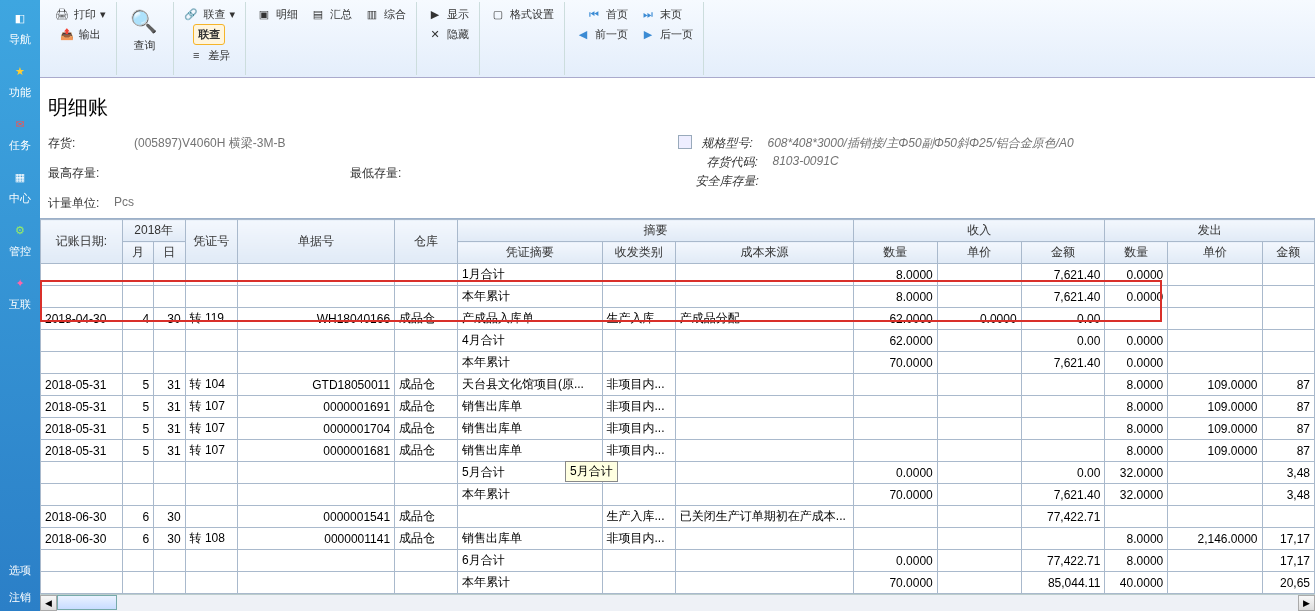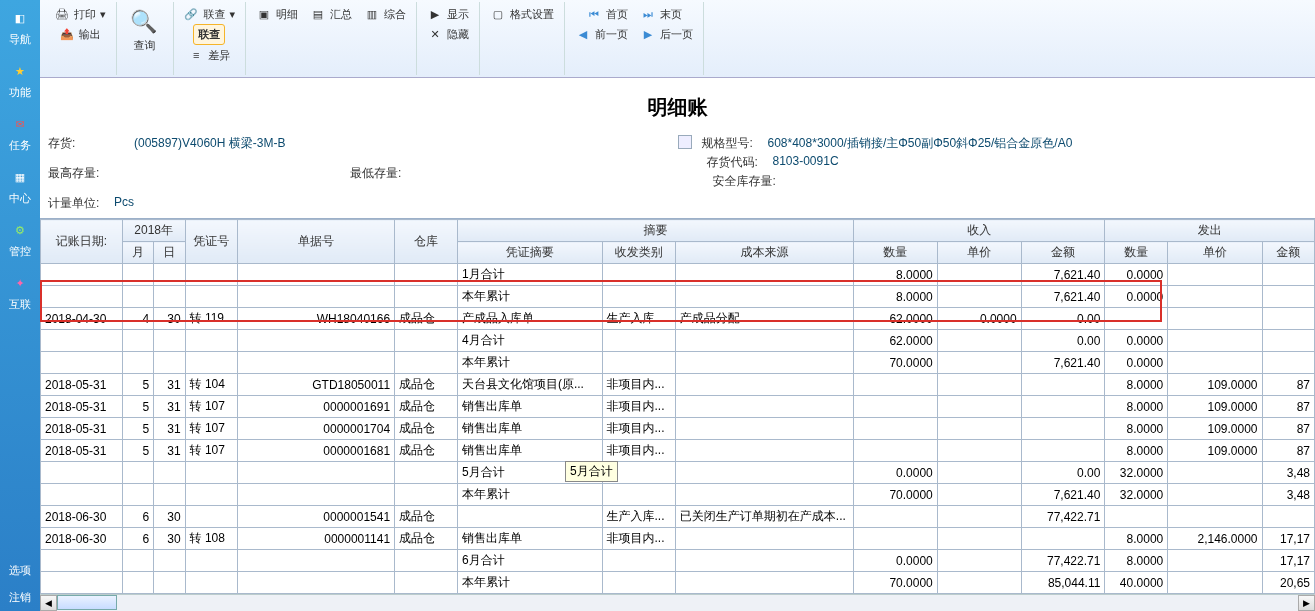--- a/index.html
+++ b/index.html
@@ -10,27 +10,27 @@
 .sidebar-item .ico { width: 24px; height: 24px; display: flex; align-items: center; justify-content: center; margin-bottom: 2px; }
 .main { flex: 1; display: flex; flex-direction: column; overflow: hidden; }
 .ribbon { background: linear-gradient(to bottom, #f6faff, #e4eefb); border-bottom: 1px solid #aac; display: flex; align-items: stretch; height: 78px; padding: 2px 4px; }
 .ribbon-group { display: flex; flex-direction: column; align-items: center; padding: 2px 6px; border-right: 1px solid #cdd; }
 .ribbon-row { display: flex; gap: 4px; align-items: center; }
 .rib-btn { display: flex; flex-direction: column; align-items: center; padding: 2px 6px; cursor: pointer; border-radius: 3px; font-size: 11px; color: #333; }
 .rib-btn.small { flex-direction: row; gap: 4px; padding: 2px 4px; }
 .rib-btn .ico { width: 16px; height: 16px; display: inline-flex; align-items: center; justify-content: center; }
 .rib-btn.big .ico { width: 32px; height: 32px; }
 .header-block { padding: 10px 8px 6px 8px; }
-.page-title { text-align: center; font-size: 20px; font-weight: bold; padding: 6px 0 14px 0; }
+.page-title { text-align: left; font-size: 20px; font-weight: normal; padding: 6px 0 14px 0; }
 .info-grid { display: flex; }
 .info-left { flex: 1; display: flex; flex-direction: column; gap: 13px; }
-.info-right { flex: 1; display: flex; flex-direction: column; gap: 2px; }
+.info-right { flex: 1; display: flex; flex-direction: column; gap: 2px; font-style: italic; }
 .info-row { display: flex; gap: 6px; }
 .info-label { color: #333; min-width: 60px; }
-.info-val { color: #0c4a6e; }
+.info-val { color: #737373; }
 .spec-ico { display: inline-block; width: 14px; height: 14px; background: #eef; border: 1px solid #9ab; margin-right: 4px; vertical-align: middle; }
 .grid-wrap { flex: 1; overflow: auto; border-top: 1px solid #9cb0c9; position: relative; }
 table.grid { border-collapse: collapse; width: 100%; table-layout: fixed; }
 table.grid th, table.grid td { border: 1px solid #a9b9cc; font-size: 12px; padding: 2px 4px; height: 20px; white-space: nowrap; overflow: hidden; text-overflow: ellipsis; }
 table.grid th { background: linear-gradient(to bottom, #f3f7fd, #e0eaf6); color: #333; font-weight: normal; text-align: center; }
 table.grid td { background: #fff; }
 table.grid td.num { text-align: right; }
 table.grid td.txt { text-align: left; }
 .highlight-box { position: absolute; border: 2px solid #d9302a; pointer-events: none; }
 .tooltip { position: absolute; background: #ffffe1; border: 1px solid #888; padding: 1px 4px; font-size: 12px; }
@@ -189,21 +189,21 @@
           <div class="info-row">
               <span class="spec-ico"></span>
               <span class="info-label">规格型号:</span>
               <span class="info-val">608*408*3000/插销接/主Φ50副Φ50斜Φ25/铝合金原色/A0</span>
             </div>
           <div class="info-row">
               <span class="info-label" style="margin-left:29px">存货代码:</span>
               <span class="info-val">8103-0091C</span>
             </div>
           <div class="info-row">
-              <span class="info-label" style="margin-left:35px">安全库存量:</span>
+              <span class="info-label" style="margin-left:18px">安全库存量:</span>
               <span class="info-val"></span>
             </div>
         </div>
       </div>
     </div>
 
     <div class="grid-wrap" style="position:relative">
       <table class="grid">
         <colgroup>
           <col style="width:78px">

